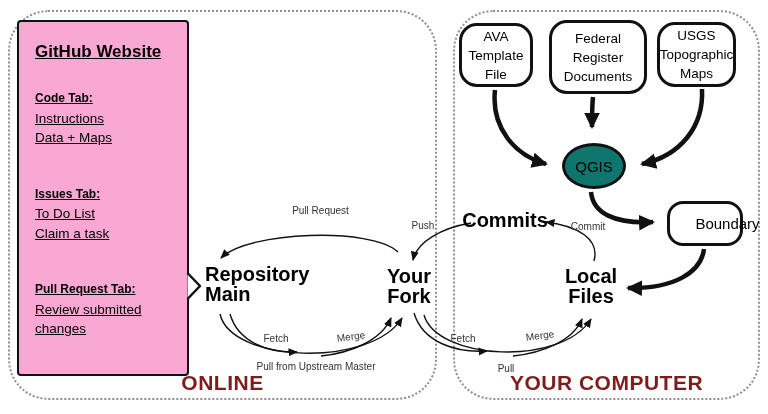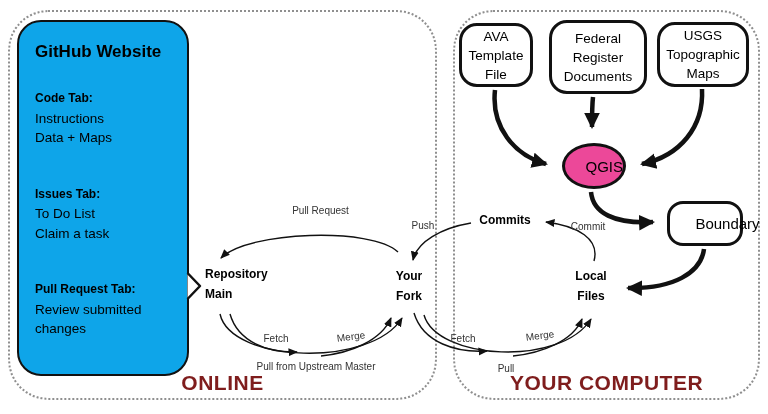--- a/index.html
+++ b/index.html
@@ -32,24 +32,25 @@
     color: #7f1d1d;
     letter-spacing: 0.5px;
   }
 
   
   .github-box {
     position: absolute;
     left: 17px; top: 20px;
     width: 172px; height: 356px;
     border: 2.5px solid #111;
-    border-radius: 24px;
-    background: #0ea5e9;
+    border-radius: 4px;
+    background: #f9a8d4;
     z-index: 1;
     padding: 20px 10px 0 16px;
+    text-decoration: underline;
   }
   .gh-title { font-size: 17px; font-weight: bold; margin-bottom: 27px; }
   .gh-section { margin-bottom: 37px; }
   .gh-head { font-size: 12px; font-weight: bold; line-height: 19.5px; }
   .gh-line { font-size: 13.5px; line-height: 19.5px; }
 
   
   .tbox {
     position: absolute;
     border: 3px solid #111;
@@ -57,38 +58,38 @@
     background: #fff;
     display: flex; flex-direction: column;
     align-items: center; justify-content: center;
     text-align: center;
     font-size: 13.5px;
     line-height: 19px;
     z-index: 1;
   }
   .box-ava      { left: 459px; top: 23px;  width: 74px; height: 64px; border-radius: 18px; }
   .box-federal  { left: 549px; top: 20px;  width: 98px; height: 74px; border-radius: 18px; }
-  .box-usgs     { left: 657px; top: 22px;  width: 92px; height: 65px; border-radius: 18px; justify-content: center; }
+  .box-usgs     { left: 657px; top: 22px;  width: 79px; height: 65px; border-radius: 18px; justify-content: center; }
   .box-boundary { left: 667px; top: 201px; width: 76px; height: 45px; font-size: 15px; padding-left: 45px; }
 
   .ellipse-qgis {
     position: absolute;
     left: 562px; top: 143px; width: 64px; height: 46px;
     border: 3.5px solid #111;
     border-radius: 50%;
-    background: #ec4899;
-    display: flex; align-items: center; justify-content: flex-end;
+    background: #0f766e;
+    display: flex; align-items: center; justify-content: center;
     font-size: 15px;
     z-index: 1;
   }
 
   
   .bold-node {
     position: absolute;
-    font-size: 12px;
+    font-size: 20px;
     font-weight: bold;
     line-height: 20px;
     z-index: 3;
     white-space: nowrap;
   }
   .node-main-repo   { left: 205px; top: 264px; text-align: left; }
   .node-your-fork   { left: 369px; top: 266px; width: 80px;  text-align: center; }
   .node-commits     { left: 445px; top: 210px; width: 120px; text-align: center; }
   .node-local-files { left: 551px; top: 266px; width: 80px;  text-align: center; }
 

